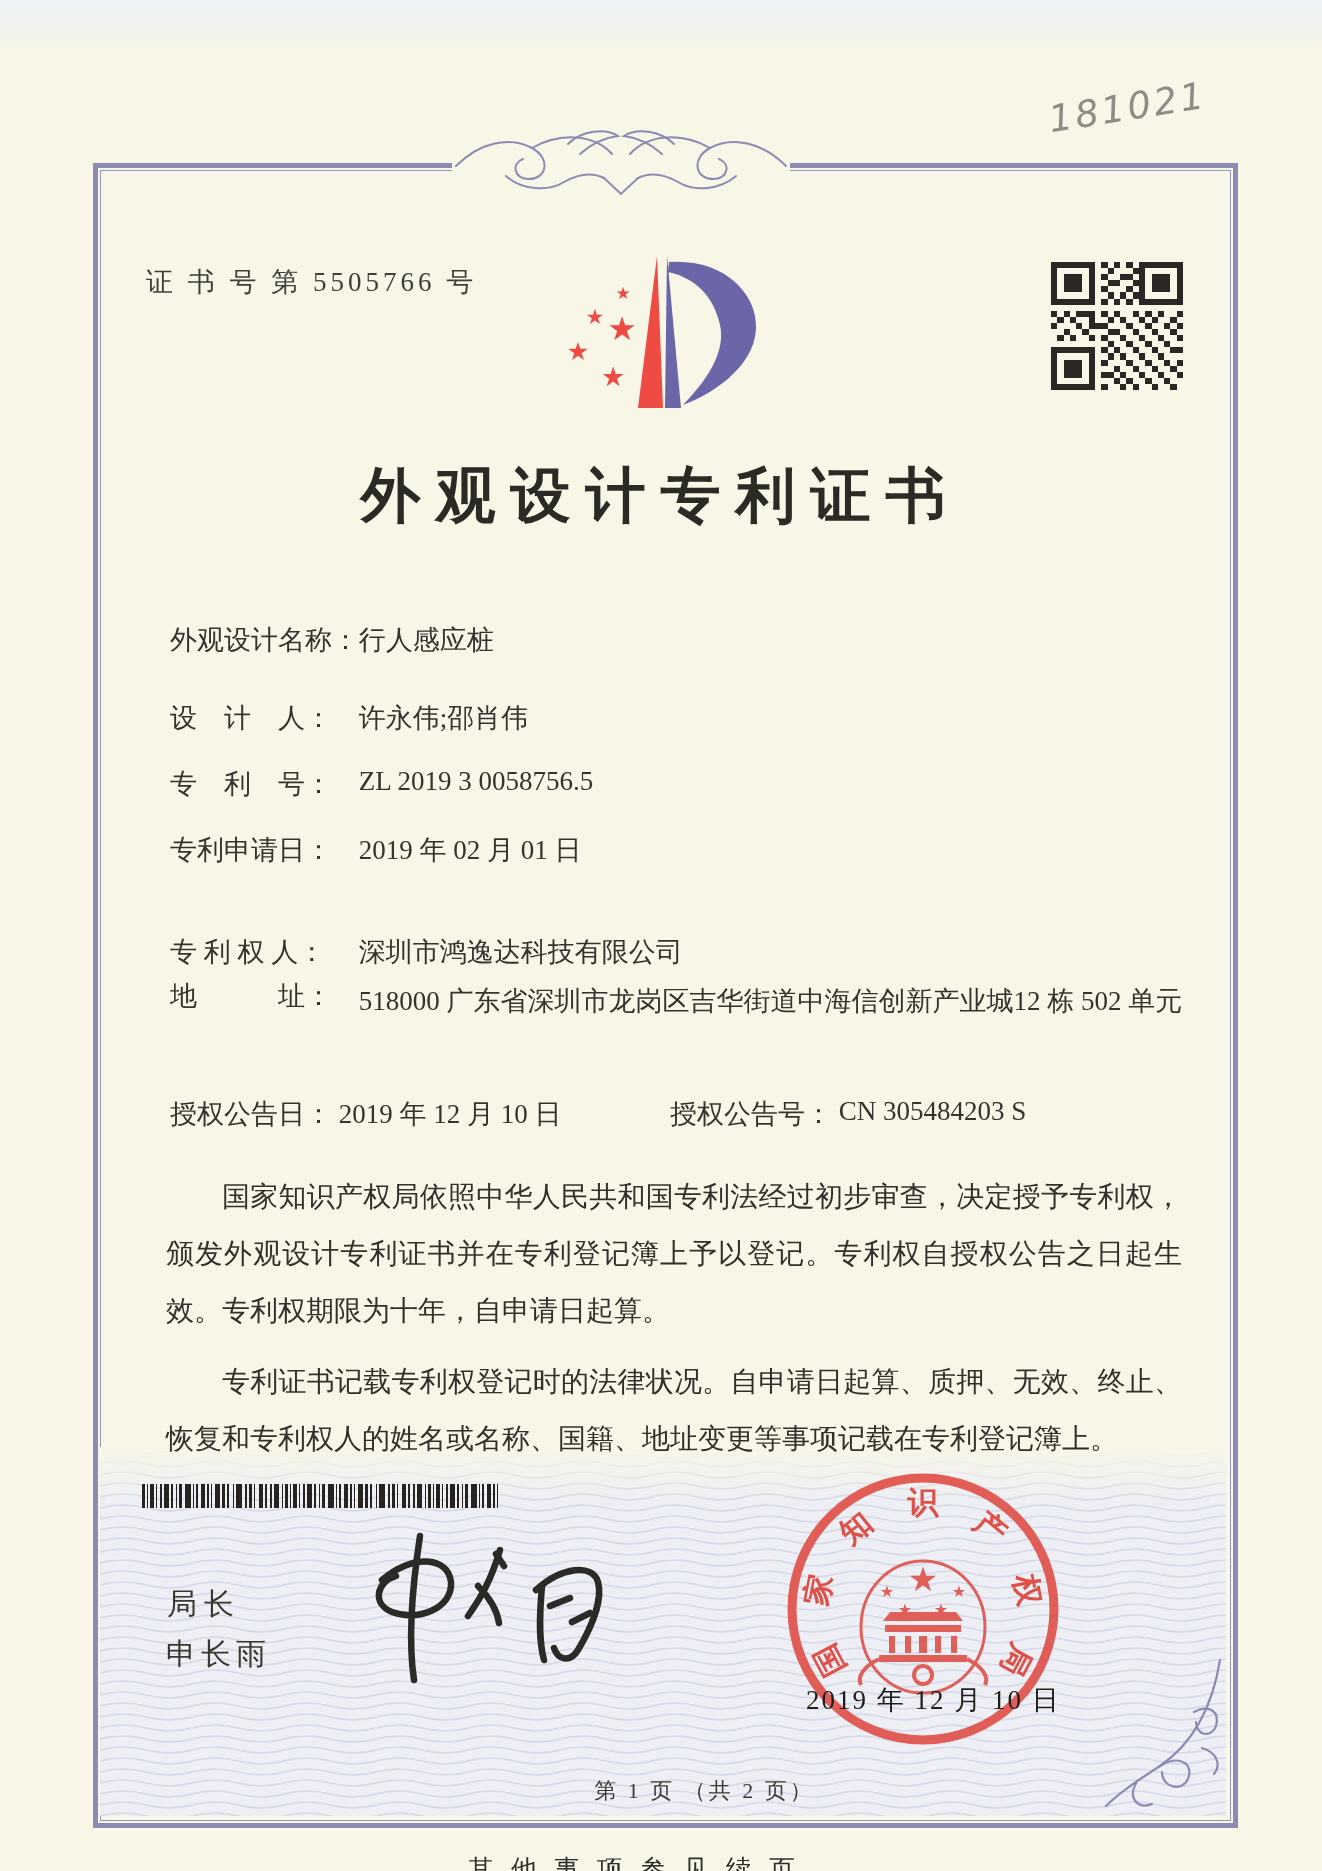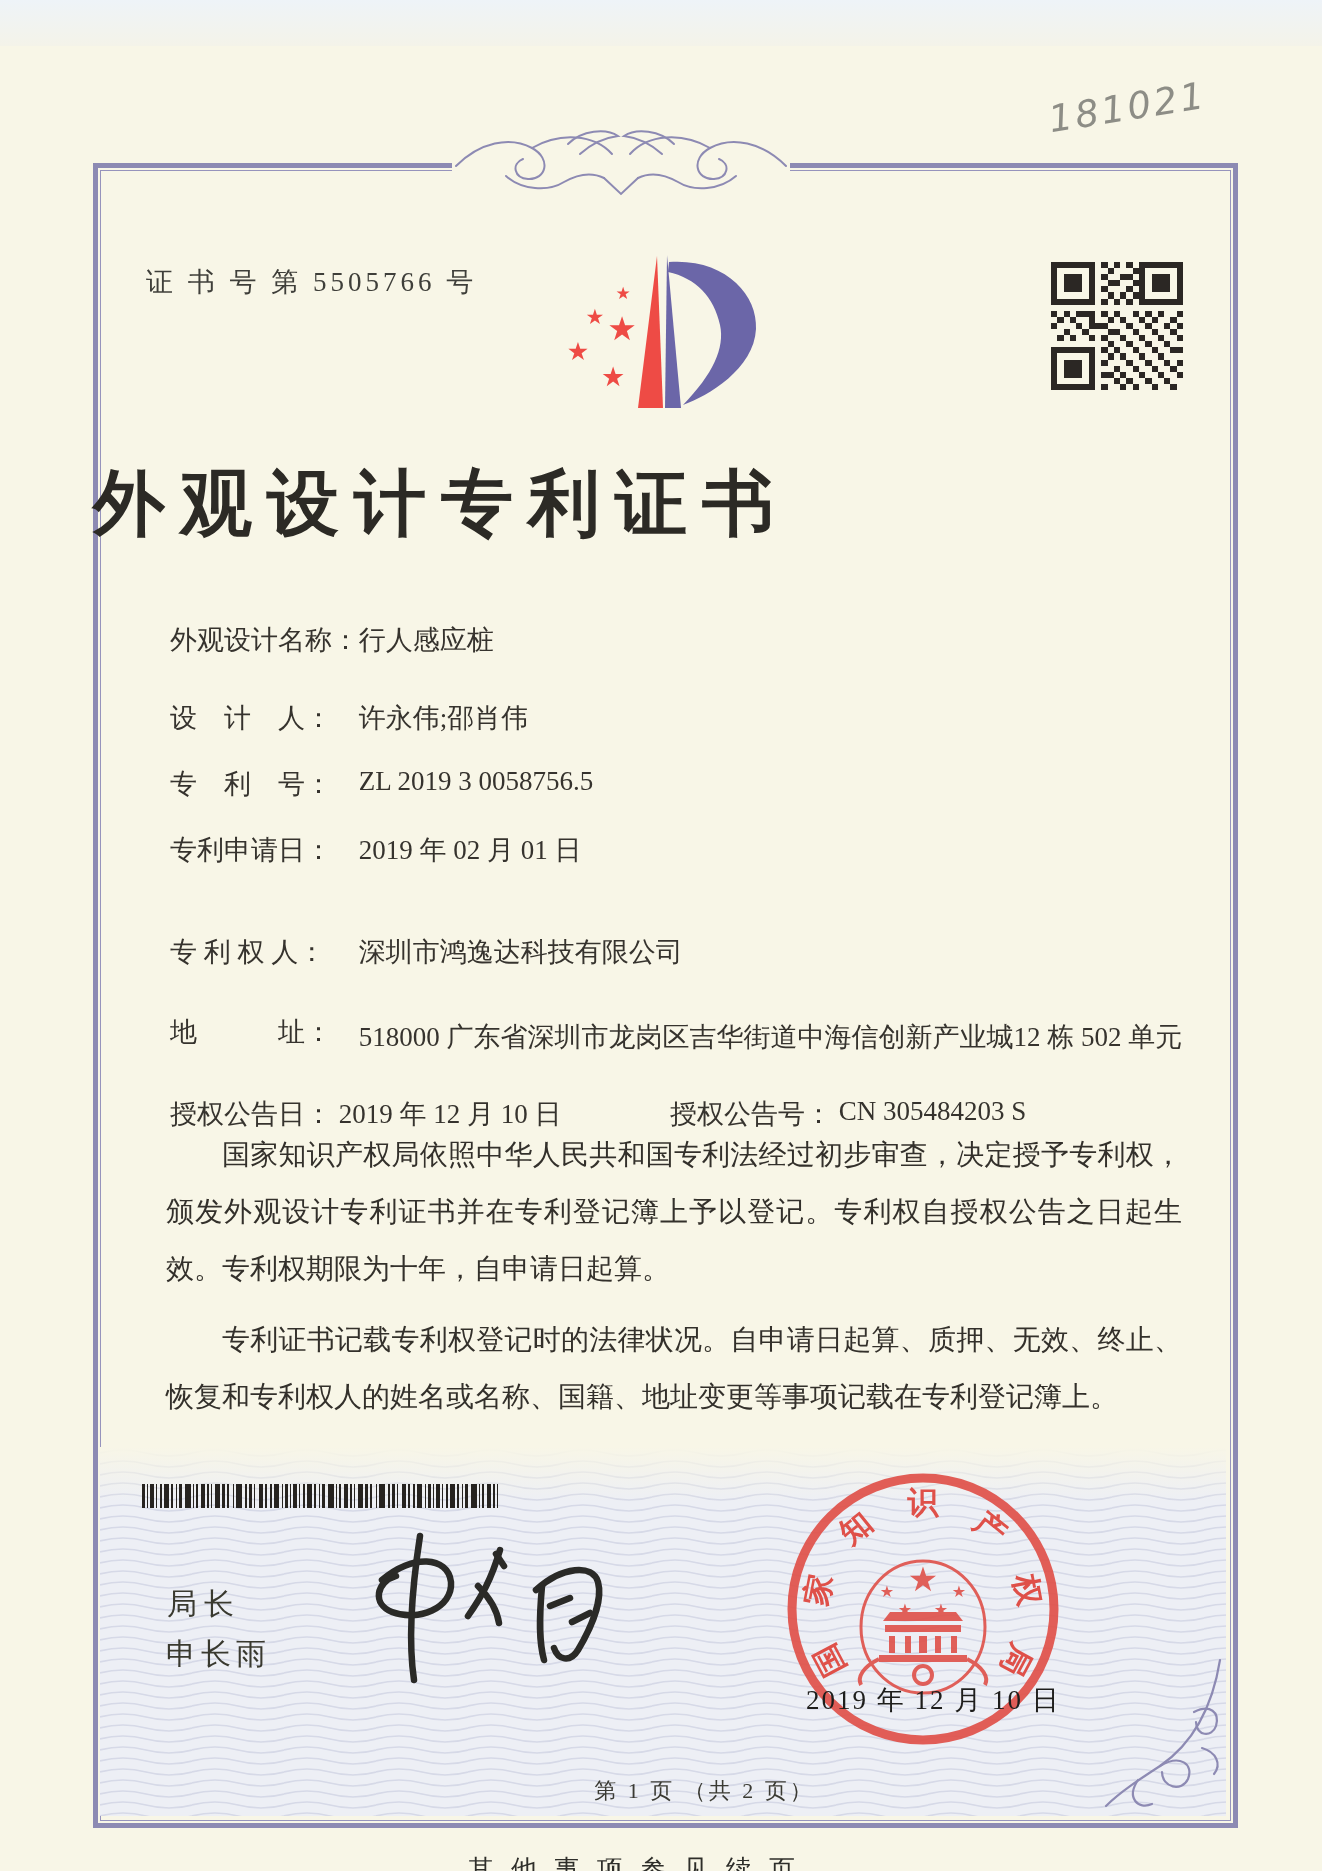--- a/index.html
+++ b/index.html
@@ -18,28 +18,28 @@
     border:5px solid #8d8ab3;}
   .frame-inner{position:absolute;left:2px;top:2px;right:2px;bottom:2px;
     border:1px solid #9693bc;}
   
   .orn-patch{left:452px;top:128px;width:338px;height:74px;background:#f8f6e7;}
   
   .wave-band{left:100px;top:1447px;width:1126px;height:369px;}
   .wave-fade{left:100px;top:1447px;width:1126px;height:55px;
     background:linear-gradient(#f8f6e7,rgba(248,246,231,0));}
   .cert-no{left:146px;top:264px;font-size:27px;letter-spacing:4px;color:#3f3f3a;}
-  .title{left:93px;top:456px;width:1135px;font-size:72px;
+  .title{left:93px;top:456px;width:1135px;text-align:center;font-size:60px;
     font-weight:bold;letter-spacing:15px;color:#2c2a25;}
   .row{left:170px;font-size:27px;color:#36332e;white-space:nowrap;}
   .row .lab{display:inline-block;width:182px;vertical-align:top;}
   .row .val{display:inline-block;vertical-align:top;}
   .row-addr .val{white-space:normal;width:835px;line-height:46px;}
   .grant2{position:absolute;left:500px;top:0;}
-  .paras{left:166px;top:1126px;width:1016px;}
+  .paras{left:166px;top:1168px;width:1016px;}
   .paras p{margin:0;font-size:28px;line-height:57px;color:#33302b;
     text-indent:2em;text-align:justify;}
   .paras p + p{margin-top:14px;}
   .director-title{left:167px;top:1584px;font-size:30px;letter-spacing:7px;color:#39392f;}
   .director-name{left:166px;top:1634px;font-size:30px;letter-spacing:5px;color:#39392f;}
   .seal-box{left:783px;top:1469px;width:280px;height:280px;}
   .seal-char{position:absolute;width:36px;height:36px;text-align:center;
     font-size:31px;font-weight:bold;color:#df5049;line-height:36px;}
   .seal-date{left:806px;top:1682px;font-size:27px;letter-spacing:2px;color:#1e1e1c;}
   .footer{left:93px;top:1776px;width:1135px;text-align:center;font-size:22px;
@@ -134,21 +134,21 @@
   <span class="val">ZL 2019 3 0058756.5</span>
 </div>
 <div class="abs row" style="top:832px;font-family:Liberation Serif, serif;">
   <span class="lab">专利申请日：</span>
   <span class="val">2019 年 02 月 01 日</span>
 </div>
 <div class="abs row" style="top:934px;">
   <span class="lab">专 利 权 人：</span>
   <span class="val">深圳市鸿逸达科技有限公司</span>
 </div>
-<div class="abs row row-addr" style="top:1014px;">
+<div class="abs row row-addr" style="top:978px;">
   <span class="lab">地　　　址：</span>
   <span class="val">518000 广东省深圳市龙岗区吉华街道中海信创新产业城12 栋 502 单元</span>
 </div>
 <div class="abs row" style="top:1096px;text-align:center;">
   <span class="lab" style="width:auto;">授权公告日：</span>
   <span class="val">2019 年 12 月 10 日</span>
   <span class="grant2">
     <span class="lab" style="width:auto;">授权公告号：</span>
     <span class="val">CN 305484203 S</span>
   </span>

